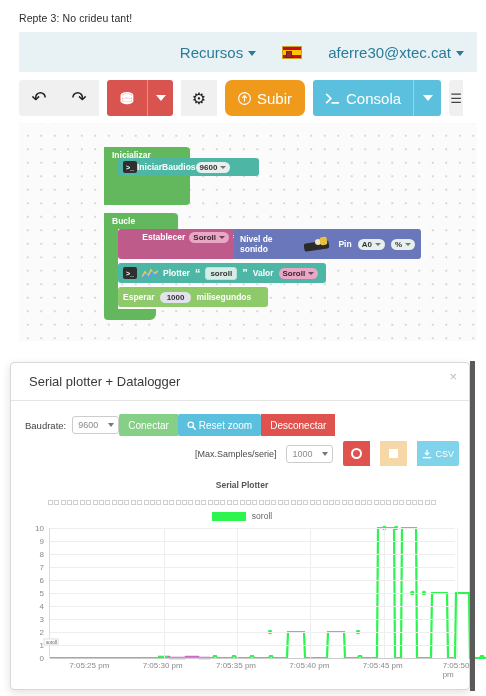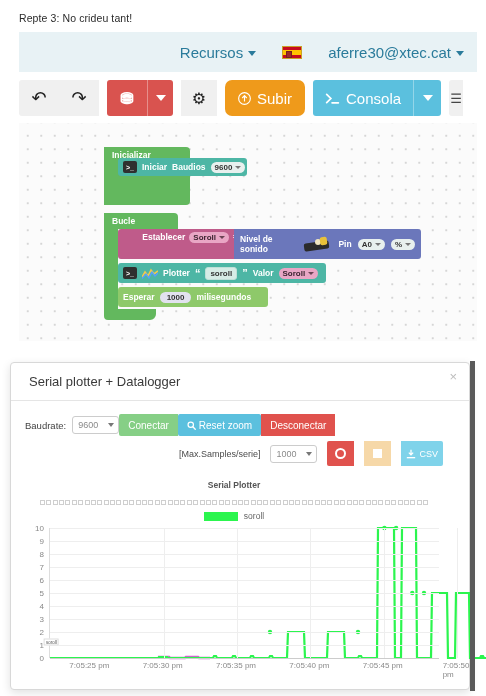--- a/index.html
+++ b/index.html
@@ -86,22 +86,22 @@
     border-radius:4px 4px 0 0;
   }
   .b-init .lbl { position:absolute; left:8px; top:3px; }
   .b-init-foot {
     position:absolute; left:85px; top:71px; width:86px; height:11px; background:#63b85e;
     border-radius:0 0 4px 4px;
   }
   .b-init-spine { position:absolute; left:85px; top:24px; width:14px; height:58px; background:#63b85e; }
 
   .b-serialinit {
-    left:99px; top:35px; width:129px; height:18px; background:#4db6a5;
-    border-radius:3px; display:flex; align-items:center; gap:5px; padding:0 5px;
+    left:99px; top:35px; width:141px; height:18px; background:#4db6a5;
+    border-radius:3px; display:flex; align-items:center; padding:0 5px;
   }
   .term-icon {
     width:14px;height:12px;background:#2f2f2f;border-radius:2px;color:#fff;
     font-size:7px;display:flex;align-items:center;justify-content:center; flex:0 0 auto;
   }
   .field {
     background:#e8f0ee; color:#333; border-radius:8px; padding:1px 4px;
     font-size:8px; display:flex; align-items:center; gap:3px; font-weight:bold;
   }
   .field .dc { width:0;height:0;border-left:3px solid transparent;border-right:3px solid transparent;
@@ -171,21 +171,21 @@
   }
   .modal-head {
     position:relative; height:38px; border-bottom:1px solid #e5e5e5; display:flex;
     align-items:center; padding:0 18px;
   }
   .modal-title { font-size:13px; color:#3a3a3a; }
   .modal-close {
     position:absolute; right:12px; top:7px; font-size:13px; color:#bdbdbd; cursor:pointer;
     line-height:1;
   }
-  .modal-body { padding:13px 26px 0 14px; position:relative; }
+  .modal-body { padding:13px 10px 0 14px; position:relative; }
 
   .ctl-row1 { display:flex; align-items:center; gap:0; }
   .ctl-lbl { font-size:9.5px; color:#444; margin-right:6px; }
   .sel {
     font-size:9px; color:#8a8a8a; border:1px solid #ccc; border-radius:3px; background:#fff;
     padding:3px 4px 3px 5px; display:flex; align-items:center; gap:10px; cursor:pointer;
   }
   .sel .dc { width:0;height:0;border-left:3.5px solid transparent;border-right:3.5px solid transparent;
              border-top:4px solid #777; }
   .btn {

